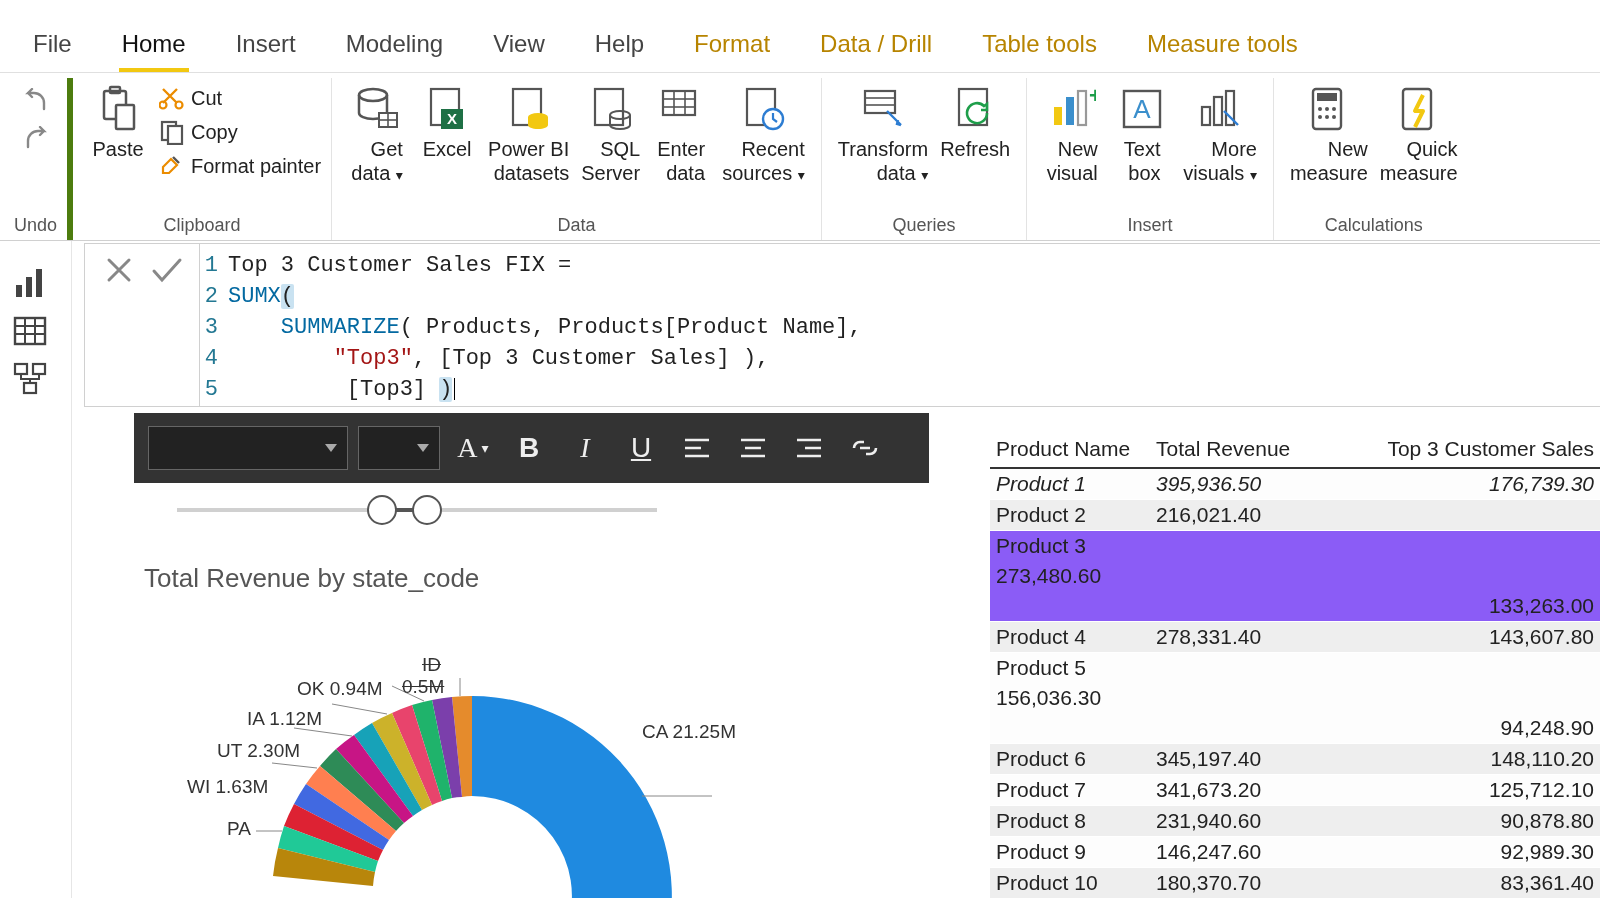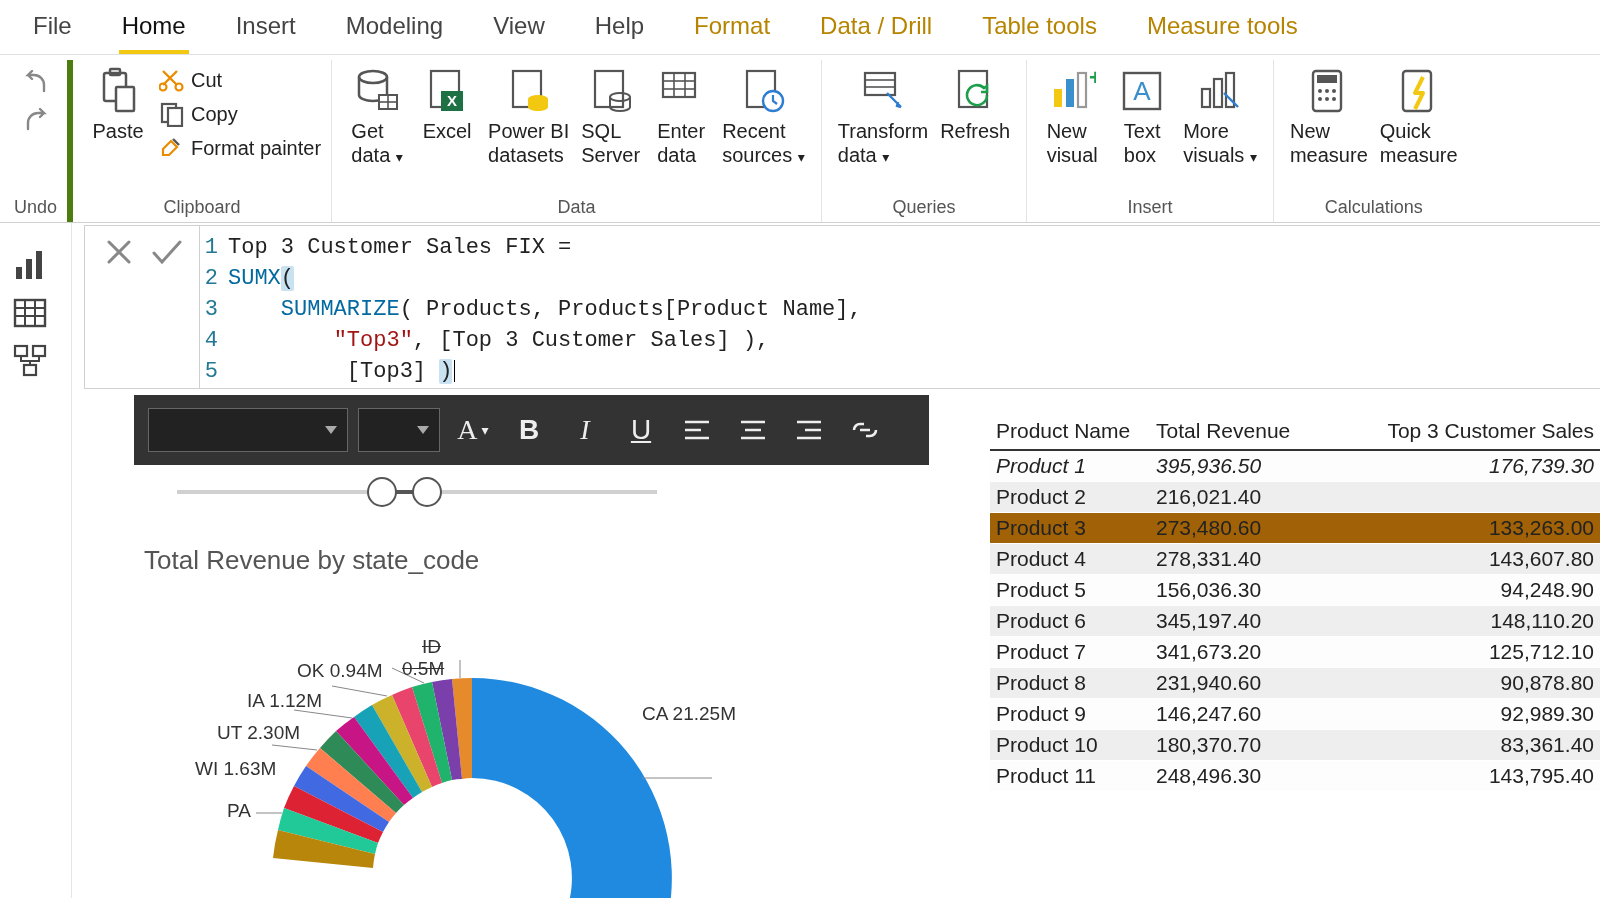--- a/index.html
+++ b/index.html
@@ -1,31 +1,31 @@
 <!DOCTYPE html>
 <html><head>
 <meta charset="utf-8">
 <style>
   * { box-sizing: border-box; margin: 0; padding: 0; }
   body { font-family: "Segoe UI", Arial, sans-serif; background: #fff; overflow: hidden; width: 1600px; height: 898px; font-size: 14px; color: #222; }
   
   
-  .tabs { display: flex; align-items: flex-end; gap: 44px; padding: 4px 48px 0 30px; height: 55px; border-bottom: 1px solid #e0e0e0; }
+  .tabs { display: flex; align-items: flex-end; gap: 44px; padding: 4px 48px 0 30px; height: 55px; border-bottom: 1px solid #e0e0e0; margin-top: 18px; }
   .tab { font-size: 24px; color: #444; padding: 6px 3px 14px 3px; cursor: pointer; }
   .tab.active { color: #111; border-bottom: 4px solid #f2c811; padding-bottom: 10px; }
   .tab.accent { color: #b78400; }
   
   
   .ribbon { display: flex; gap: 0; height: 168px; border-bottom: 1px solid #d0d0d0; padding: 5px 4px 0 4px; }
   .group { display: flex; flex-direction: column; align-items: center; padding: 0 10px; border-right: 1px solid #e3e3e3; }
   .group-btns { display: flex; align-items: flex-start; gap: 0px; flex: 1; padding-top: 5px;}
   .group-label { font-size: 18px; color: #555; padding: 2px 0 4px 0;}
   .btn { display: flex; flex-direction: column; align-items: center; justify-content: flex-start; padding: 2px 6px; cursor: pointer; min-width: 70px;}
   .btn .icon { width: 48px; height: 48px; margin-bottom: 4px; }
-  .btn .lbl { font-size: 20px; color: #222; line-height: 1.2; text-align:left; white-space: pre-line;}
+  .btn .lbl { font-size: 20px; color: #222; line-height: 1.2; text-align:right; white-space: pre-line;}
   .btn-sm-stack { display:flex; flex-direction:column; gap:4px; margin-left:6px;}
   .btn-sm { display:flex; align-items:center; gap:6px; font-size:20px; color:#222; cursor:pointer; padding: 2px 0;}
   .btn-sm .mini-icon{ width:26px; height:26px; }
   .undo-col { display:flex; flex-direction:column; gap:8px; align-items:center; padding:10px 4px 0 4px;}
   
   
   .workspace { display: flex; height: calc(898px - 55px - 168px); }
   .leftbar { width: 72px; display:flex; flex-direction:column; gap:12px; padding:24px 12px; border-right:1px solid #e6e6e6;}
   .leftbar .vicon { width:36px; height:36px; color:#444; cursor:pointer;}
   
@@ -429,51 +429,51 @@
           <line class="lead" x1="-155" y1="-128" x2="-200" y2="-133"></line>
           <line class="lead" x1="-190" y1="-65" x2="-216" y2="-65"></line>
         </g>
       </svg>
       <div class="plabel" style="left:460px; top:75px;">CA 21.25M</div>
       <div class="plabel" style="left:240px; top:8px; text-decoration:line-through;">ID</div>
       <div class="plabel" style="left:220px; top:30px; text-decoration:line-through;">0.5M</div>
       <div class="plabel" style="left:115px; top:32px;">OK 0.94M</div>
       <div class="plabel" style="left:65px;  top:62px;">IA 1.12M</div>
       <div class="plabel" style="left:35px;  top:94px;">UT 2.30M</div>
-      <div class="plabel" style="left:13px;   top:130px;">WI 1.63M</div>
+      <div class="plabel" style="left:5px;   top:130px;">WI 1.63M</div>
       <div class="plabel" style="left:45px;  top:172px;">PA</div>
     </div>
 
     <div class="tbl">
       <div class="tbl-head">
         <div class="col-a">Product Name</div>
         <div class="col-b">Total Revenue</div>
         <div class="col-c">Top 3 Customer Sales</div>
       </div>
       <div id="tblbody">
           <div class="tbl-row" style="background: rgb(253, 253, 253); font-style: italic;">
             <div class="col-a">Product 1</div>
             <div class="col-b">395,936.50</div>
             <div class="col-c">176,739.30</div>
           </div>
           <div class="tbl-row" style="background: rgb(238, 238, 238);">
             <div class="col-a">Product 2</div>
             <div class="col-b">216,021.40</div>
           </div>
-          <div class="tbl-row" style="background: #a16207;">
+          <div class="tbl-row" style="background: #8b5cf6; flex-direction: column;">
             <div class="col-a">Product 3</div>
             <div class="col-b">273,480.60</div>
             <div class="col-c">133,263.00</div>
           </div>
           <div class="tbl-row" style="background: rgb(238, 238, 238);">
             <div class="col-a">Product 4</div>
             <div class="col-b">278,331.40</div>
             <div class="col-c">143,607.80</div>
           </div>
-          <div class="tbl-row" style="background: rgb(253, 253, 253);">
+          <div class="tbl-row" style="background: rgb(253, 253, 253); flex-direction: column;">
             <div class="col-a">Product 5</div>
             <div class="col-b">156,036.30</div>
             <div class="col-c">94,248.90</div>
           </div>
           <div class="tbl-row" style="background: rgb(238, 238, 238);">
             <div class="col-a">Product 6</div>
             <div class="col-b">345,197.40</div>
             <div class="col-c">148,110.20</div>
           </div>
           <div class="tbl-row" style="background: rgb(253, 253, 253);">

